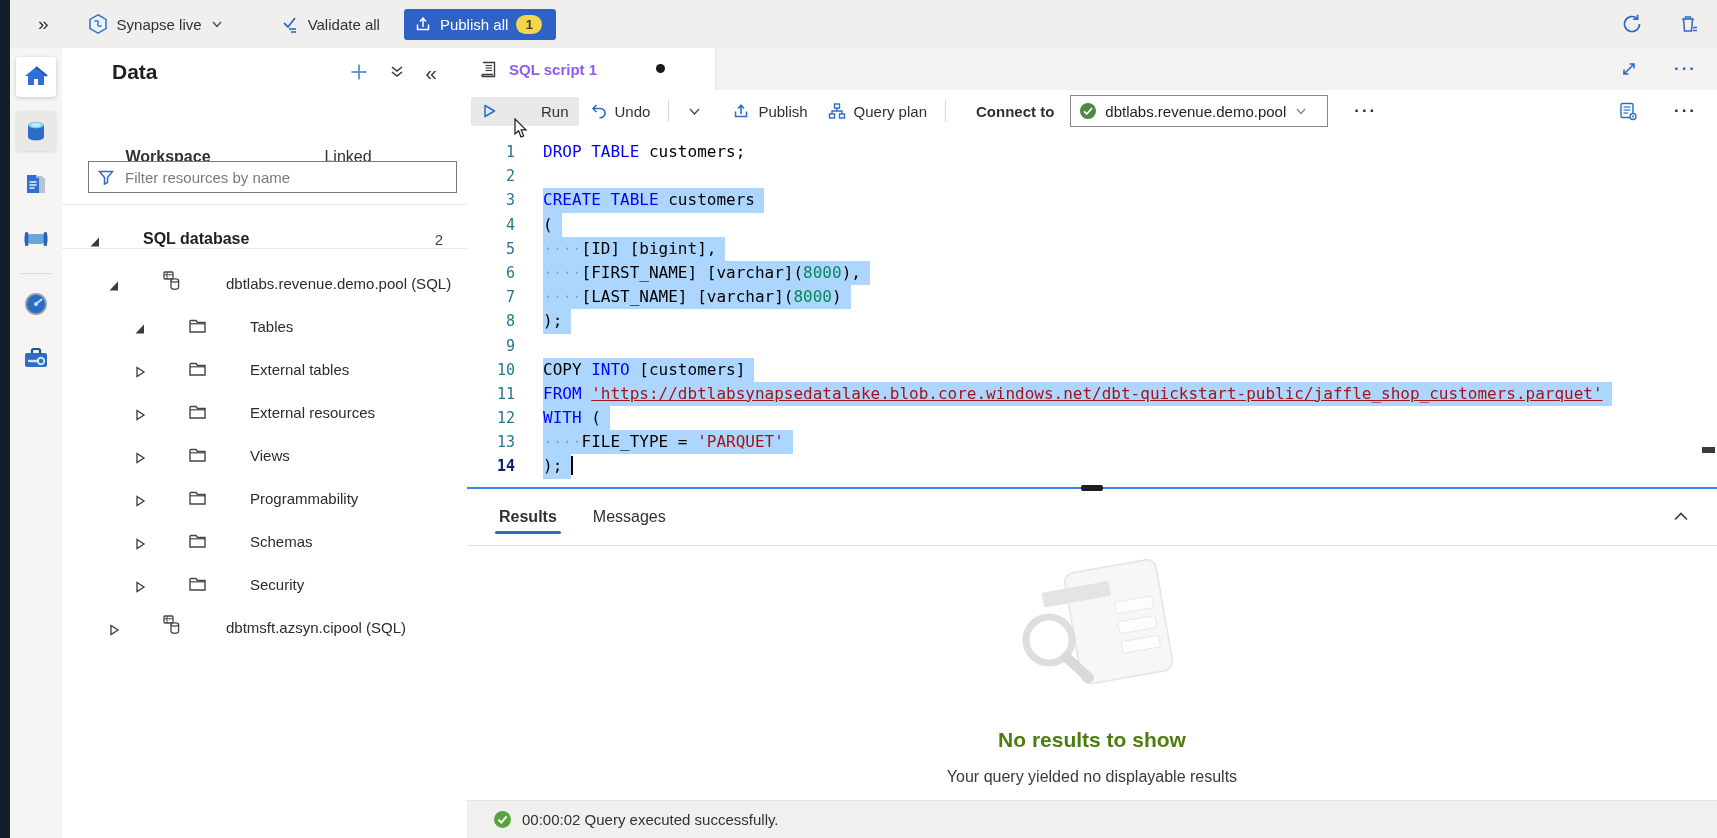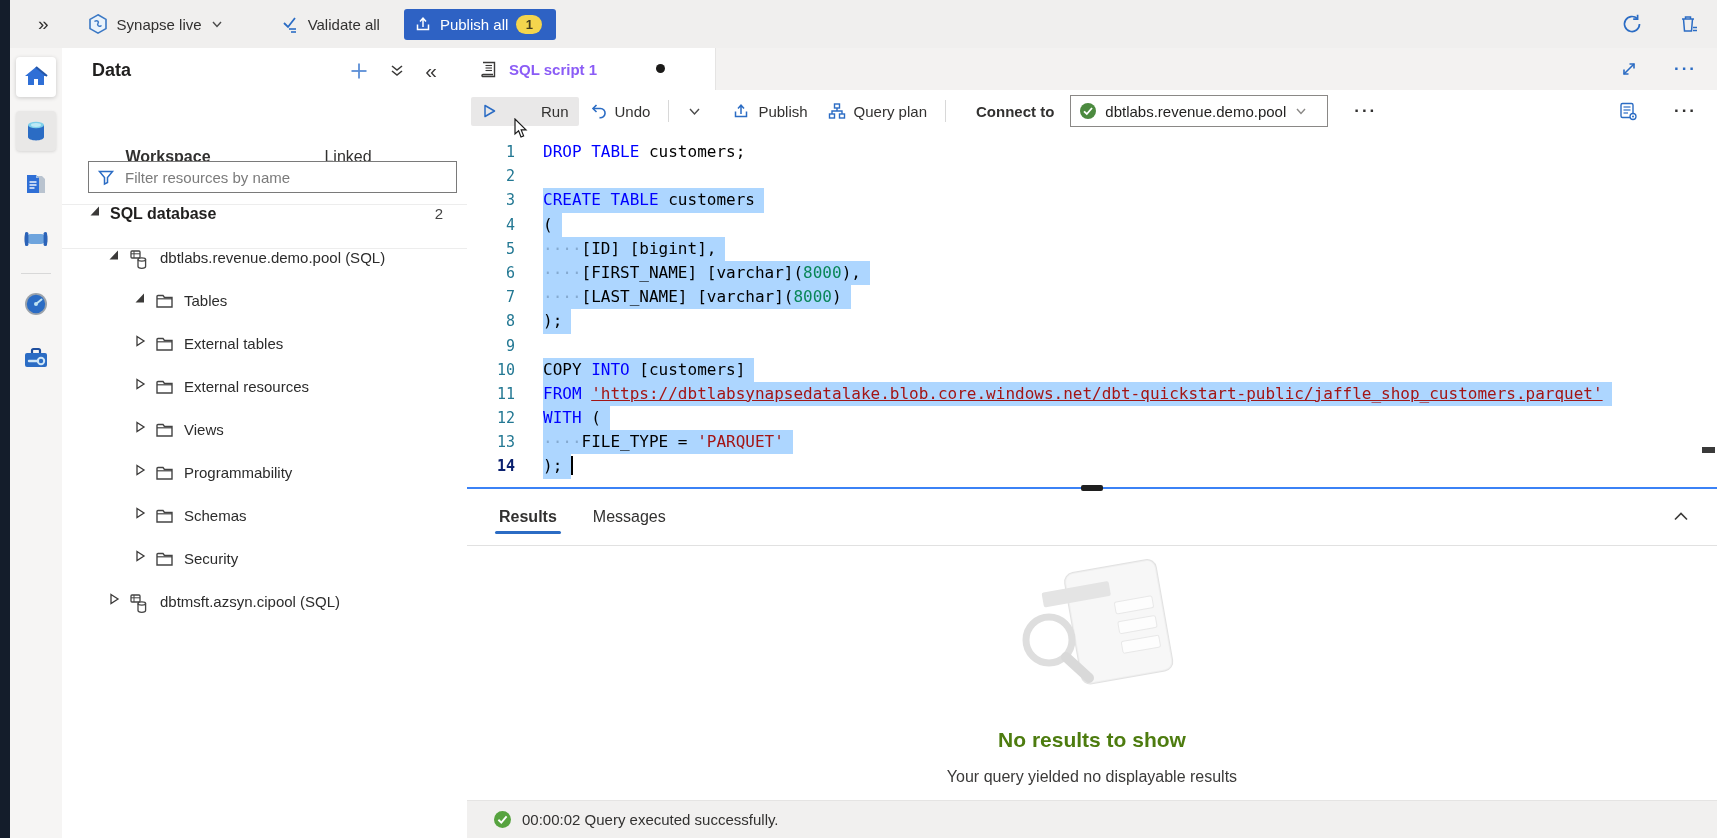--- a/index.html
+++ b/index.html
@@ -26,33 +26,33 @@
   #validate-btn{margin-left:56px;}
   #publishall-btn{margin-left:24px;background:#2e62c4;color:#fff;border:none;border-radius:3px;
                   height:31px;padding:0 14px 0 10px;display:flex;align-items:center;gap:8px;font-size:15px;}
   #publish-badge{background:#f4d54d;color:#423c1e;border-radius:10px;min-width:14px;height:19px;
                  display:flex;align-items:center;justify-content:center;font-size:13px;padding:0 6px;font-weight:600;}
   #topbar-right{margin-left:auto;display:flex;align-items:center;gap:34px;margin-right:18px;}
 
   
   #sidebar{left:62px;top:48px;width:405px;height:790px;background:#fff;border-right:1px solid #e3e2e1;}
   #sb-header{position:absolute;left:0;top:12px;width:100%;display:flex;align-items:center;}
-  #sb-title{font-size:18px;font-weight:700;color:#201f1e;margin-left:30px;}
+  #sb-title{font-size:21px;font-weight:700;color:#201f1e;margin-left:50px;}
   #sb-actions{margin-left:auto;margin-right:30px;display:flex;align-items:center;gap:20px;}
   #sb-tabs{position:absolute;left:33px;top:100px;display:flex;gap:34px;}
   .sb-tab{width:146px;text-align:center;font-size:16px;color:#323130;padding-bottom:12px;position:relative;}
   .sb-tab.active{font-weight:600;}
   .sb-tab.active::after{content:"";position:absolute;left:0;right:0;bottom:0;height:3px;background:#2b6cc4;border-radius:2px;}
   #filter-box{position:absolute;left:26px;top:113px;width:351px;height:30px;border:1px solid #7a7a7a;
               background:#fff;display:flex;align-items:center;padding:0 8px;gap:8px;}
   #filter-box input{border:none;outline:none;font-size:15px;color:#333;width:100%;
                     font-family:"Liberation Sans",sans-serif;}
   #filter-box input::placeholder{color:#7b7b7b;}
   #tree{position:absolute;left:0;top:156px;width:100%;}
-  .tree-row{height:43px;display:flex;align-items:flex-start;font-size:15px;color:#2c2c2c;}
+  .tree-row{height:43px;display:flex;align-items:flex-end;font-size:15px;color:#2c2c2c;gap:33px;}
   .tree-row.section{font-size:16px;font-weight:600;color:#201f1e;border-top:1px solid #ededed;border-bottom:1px solid #ededed;}
   .tree-row .expander{width:14px;display:flex;justify-content:center;margin-right:8px;}
   .tree-row .nodeicon{margin-right:9px;display:flex;}
   .tree-row .count{margin-left:auto;margin-right:24px;font-size:15px;color:#444;font-weight:400;}
   .lvl0{padding-left:26px;}
   .lvl1{padding-left:45px;}
   .lvl2{padding-left:71px;}
 
   
   #main{left:467px;top:48px;width:1250px;height:790px;background:#fff;}

